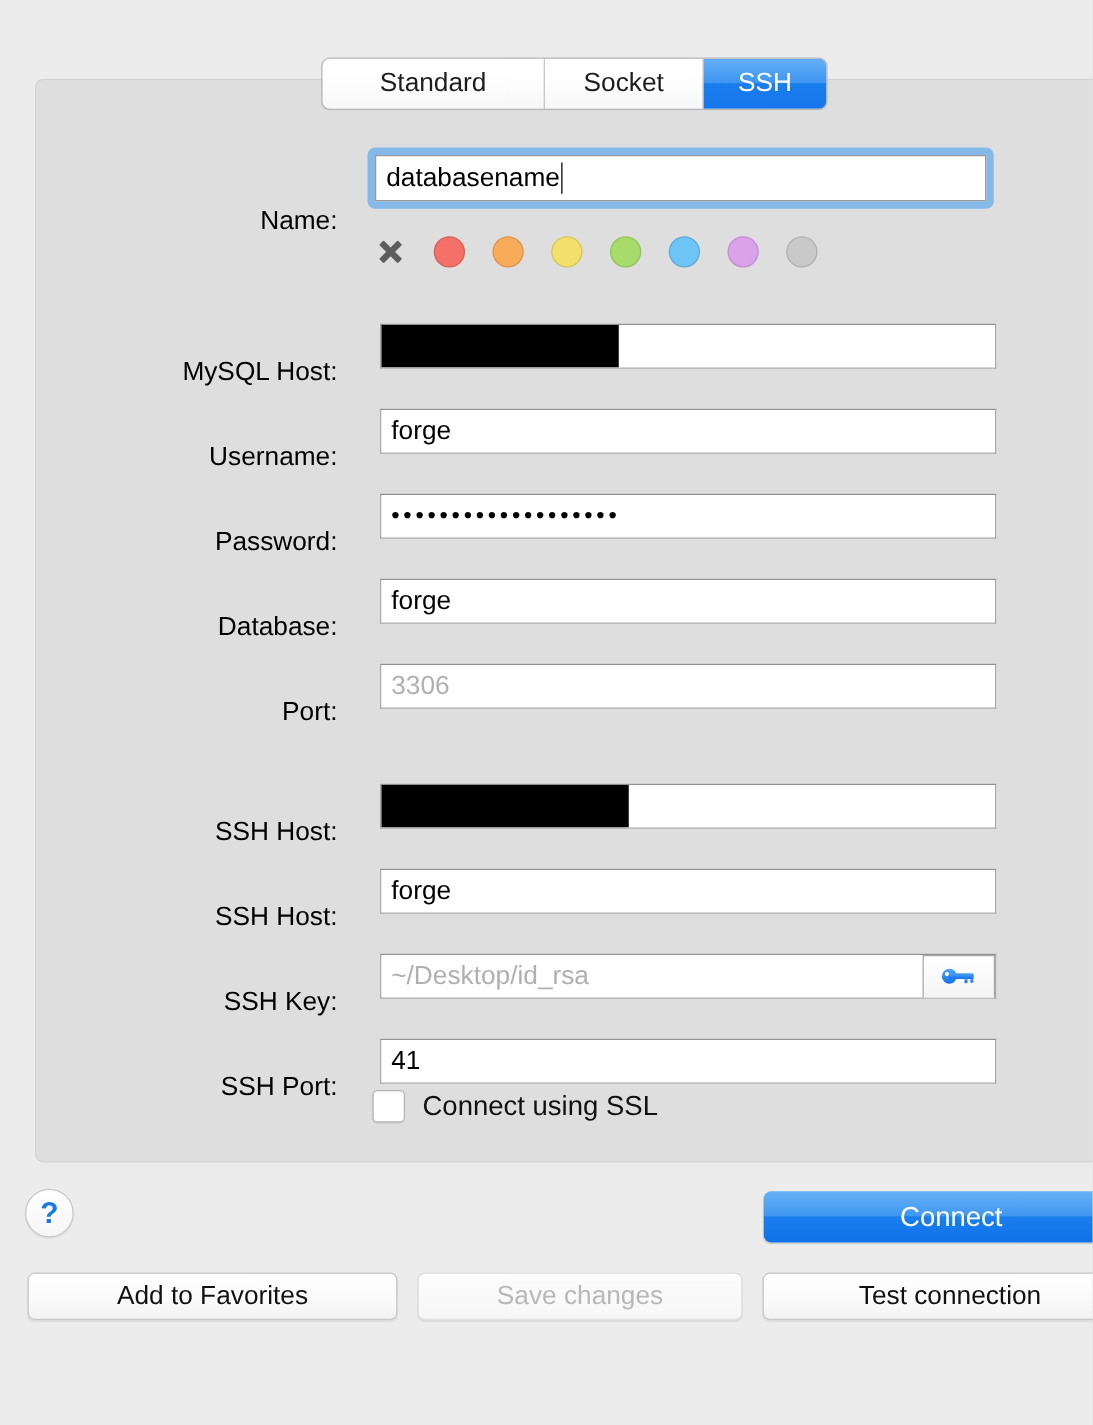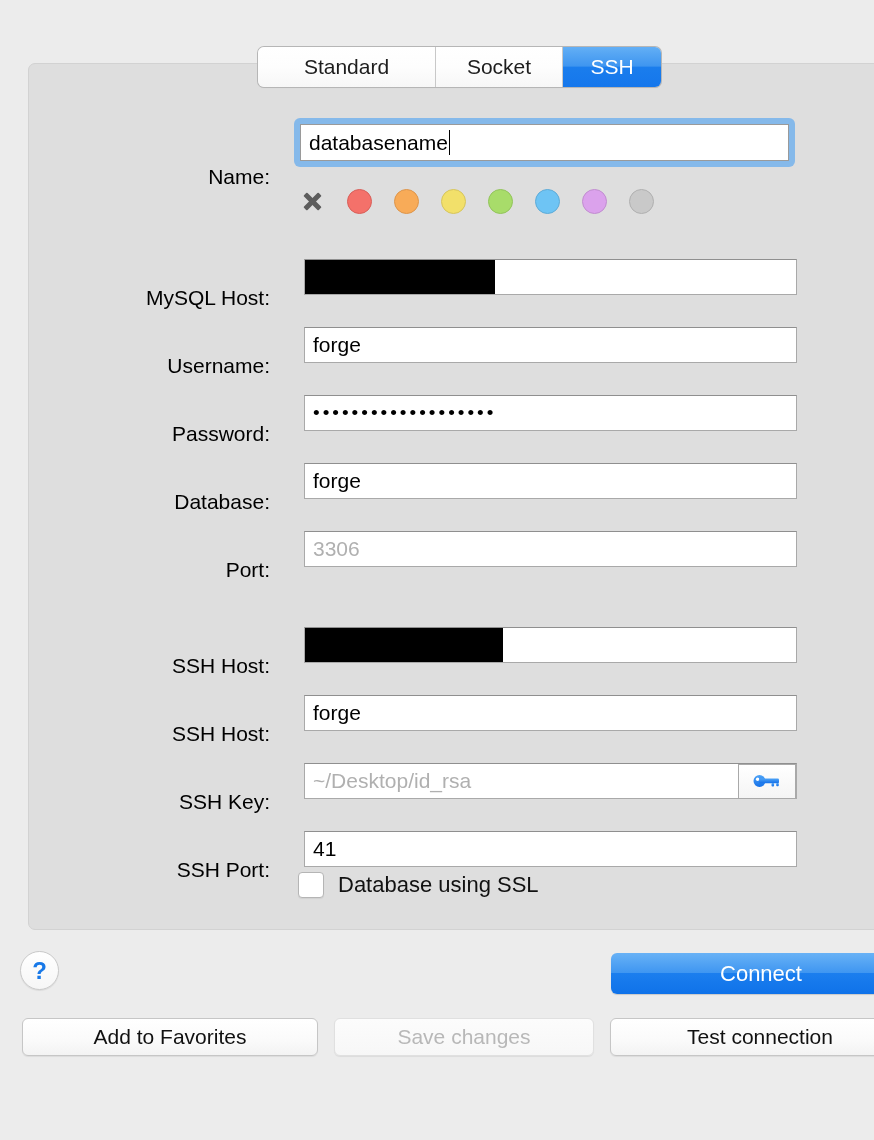--- a/index.html
+++ b/index.html
@@ -381,21 +381,21 @@
 
 <div class="row" style="top:816px;">
   <div class="lbl">SSH Port:</div>
   <div class="field wide">
     <span>41</span>
   </div>
 </div>
 
 <div class="checkrow">
   <div class="checkbox"></div>
-  <div class="checklabel">Database using SSL</div>
+  <div class="checklabel">Connect using SSL</div>
 </div>
 
 <div class="helpbtn">
   <span>?</span>
 </div>
 
 <div class="connectbtn">
   <span>Connect</span>
 </div>
 

